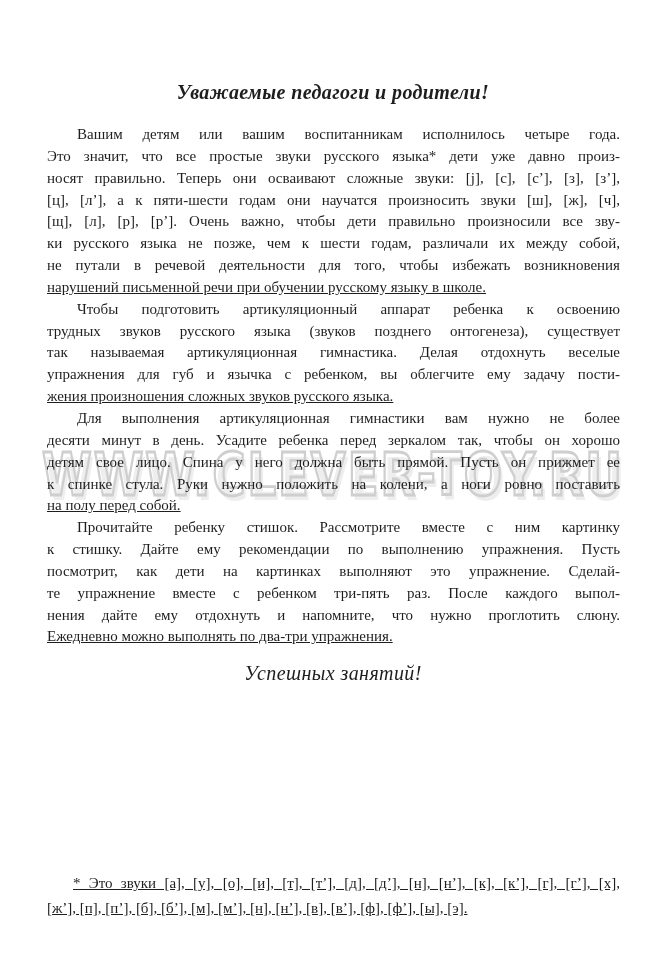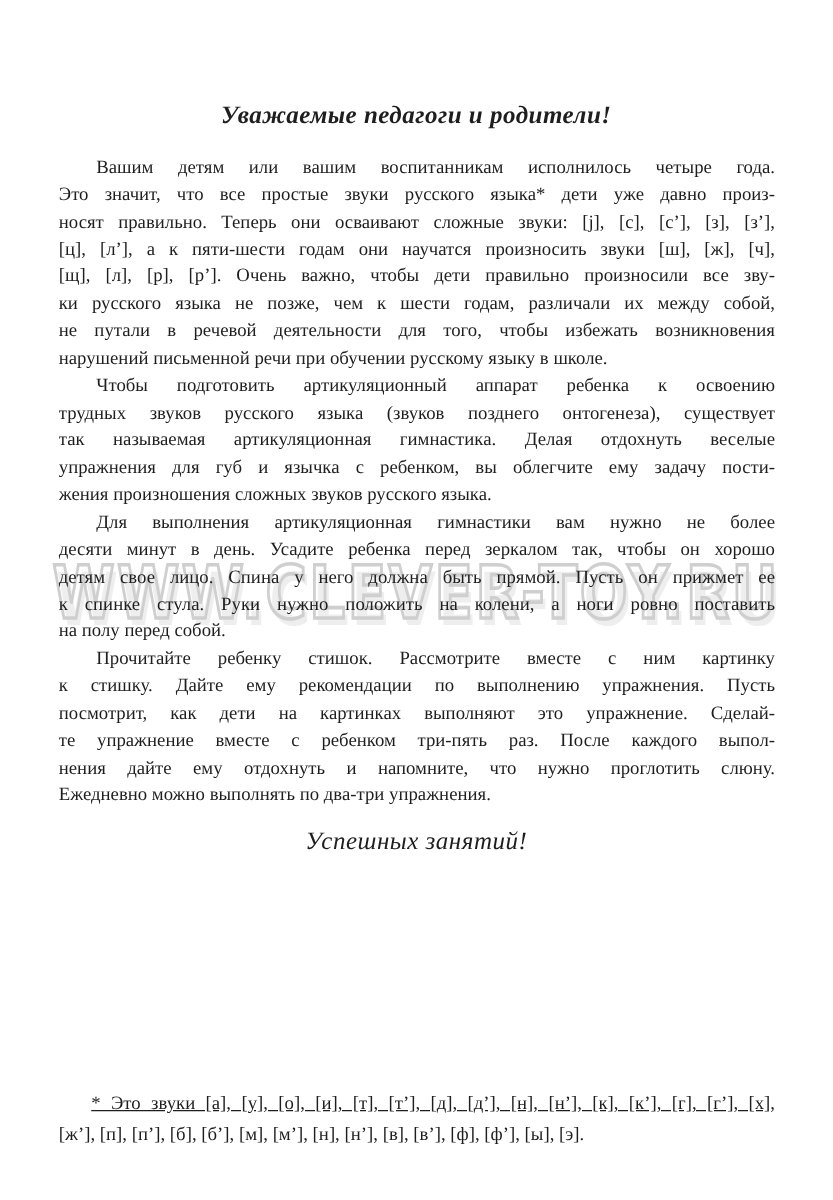--- a/index.html
+++ b/index.html
@@ -37,21 +37,21 @@
   .para { margin: 0; }
 
   .line {
     font-size: 15px;
     line-height: 21.85px;
     text-align: justify;
     text-align-last: justify;
     white-space: nowrap;
     overflow: hidden;
   }
-  .line.last { text-align-last: left; }
+  .line.last { text-align-last: left; text-decoration: underline; }
   .para .line:first-child { text-indent: 30px; }
 
   .closing {
     position: relative;
     z-index: 2;
     margin-top: 14px;
     text-align: center;
     font-size: 20px;
     font-style: italic;
     font-weight: normal;

